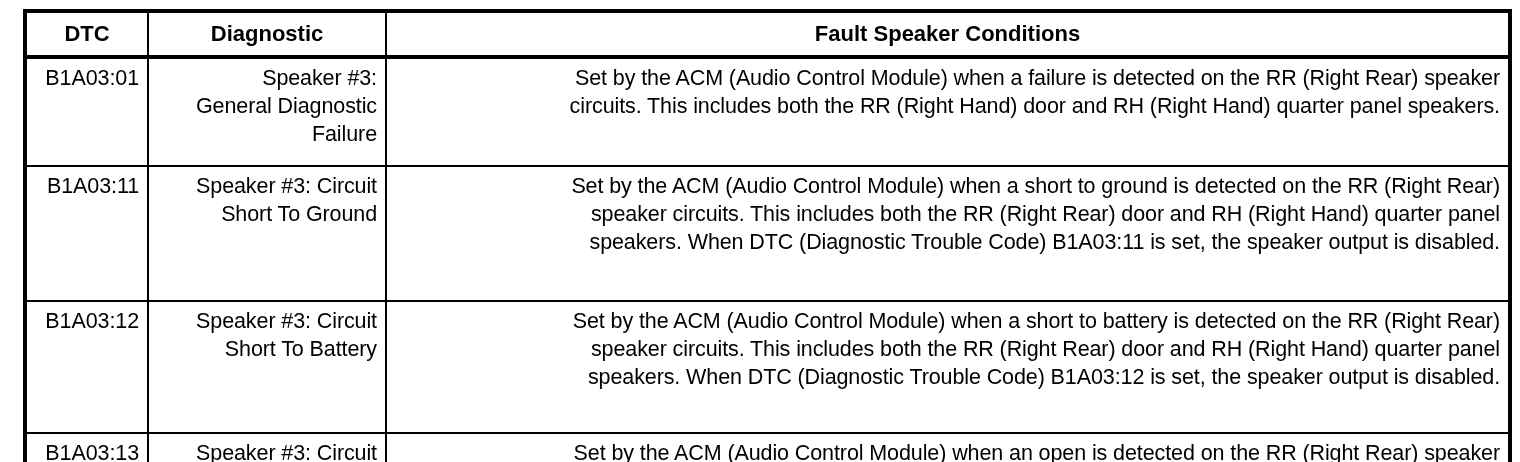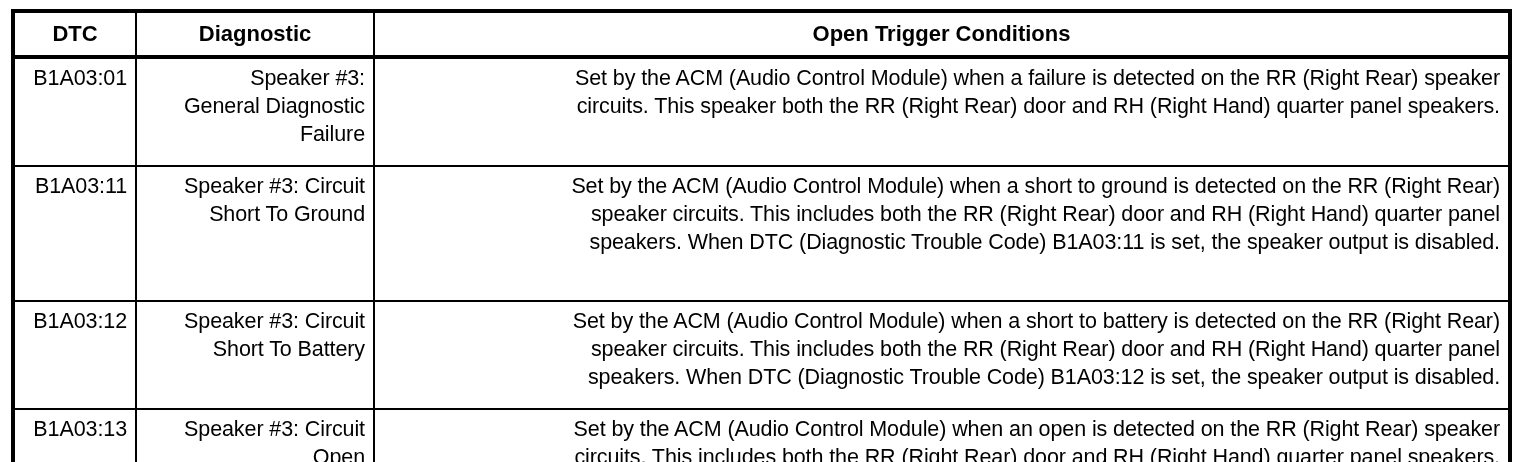--- a/index.html
+++ b/index.html
@@ -7,21 +7,21 @@
     padding: 0;
     background: #ffffff;
     width: 1520px;
     height: 462px;
     overflow: hidden;
   }
   .page {
     box-sizing: border-box;
     width: 1520px;
     height: 462px;
-    padding: 9px 8px 7px 11px;
+    padding: 9px 8px 7px 23px;
     font-family: "Liberation Sans", "DejaVu Sans", sans-serif;
     color: #000000;
   }
   table.dtc-table {
     border-collapse: collapse;
     width: 100%;
     table-layout: fixed;
     background: #ffffff;
   }
   table.dtc-table, table.dtc-table td, table.dtc-table th {
@@ -48,48 +48,48 @@
     vertical-align: top;
     padding: 5px 8px 5px 9px;
     white-space: pre-line;
     letter-spacing: -0.1px;
   }
   col.col-dtc  { width: 123px; }
   col.col-desc { width: 238px; }
   col.col-cond { width: auto;  }
   tr.row-tall-1 { height: 109px; }
   tr.row-tall-2 { height: 135px; }
-  tr.row-tall-3 { height: 108px; }
+  tr.row-tall-3 { height: 132px; }
   tr.row-short  { height: 71px;  }
 </style>
 </head>
 <body>
 
 <div class="page">
   <table class="dtc-table">
     <colgroup>
       <col class="col-dtc">
       <col class="col-desc">
       <col class="col-cond">
     </colgroup>
     <thead>
       <tr>
         <th>DTC</th>
         <th>Diagnostic</th>
-        <th>Open Trigger Conditions</th>
+        <th>Fault Speaker Conditions</th>
       </tr>
     </thead>
     <tbody>
       <tr class="row-tall-1">
         <td>B1A03:01</td>
         <td>Speaker #3:
 General Diagnostic
 Failure</td>
         <td>Set by the ACM (Audio Control Module) when a failure is detected on the RR (Right Rear) speaker
-circuits. This speaker both the RR (Right Rear) door and RH (Right Hand) quarter panel speakers.</td>
+circuits. This includes both the RR (Right Hand) door and RH (Right Hand) quarter panel speakers.</td>
       </tr>
       <tr class="row-tall-2">
         <td>B1A03:11</td>
         <td>Speaker #3: Circuit
 Short To Ground</td>
         <td>Set by the ACM (Audio Control Module) when a short to ground is detected on the RR (Right Rear)
 speaker circuits. This includes both the RR (Right Rear) door and RH (Right Hand) quarter panel
 speakers. When DTC (Diagnostic Trouble Code) B1A03:11 is set, the speaker output is disabled.</td>
       </tr>
       <tr class="row-tall-3">

